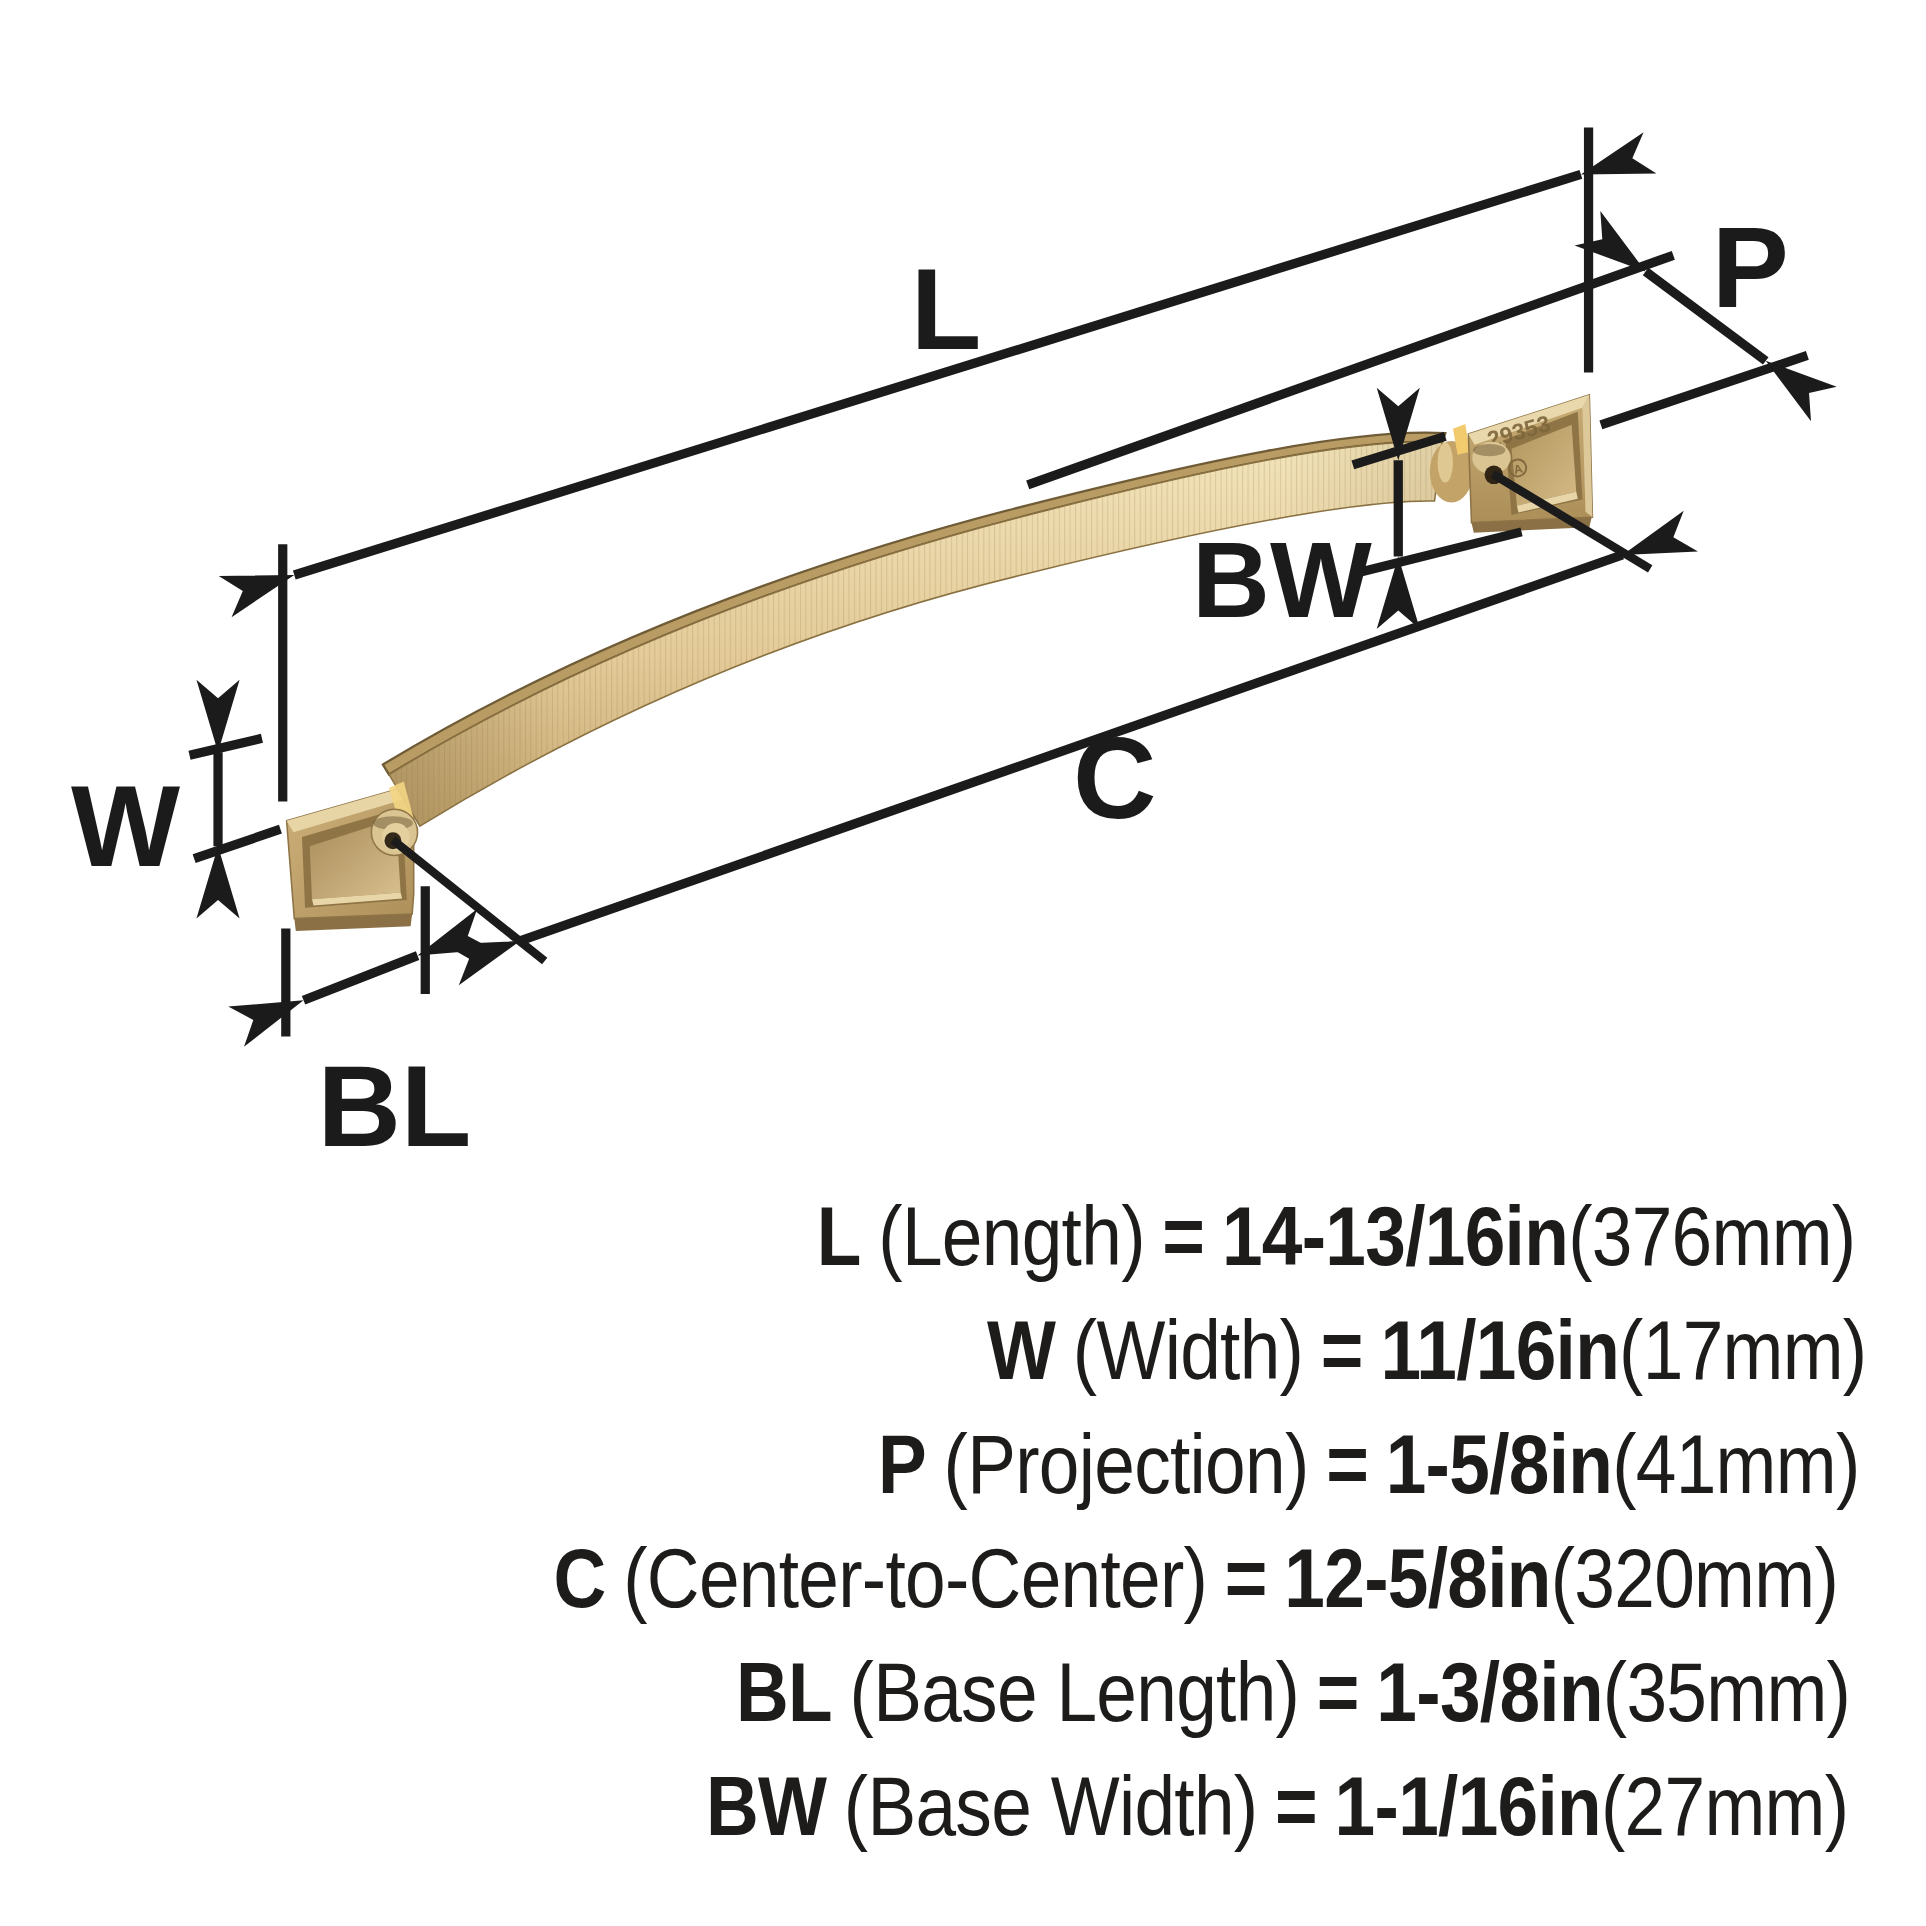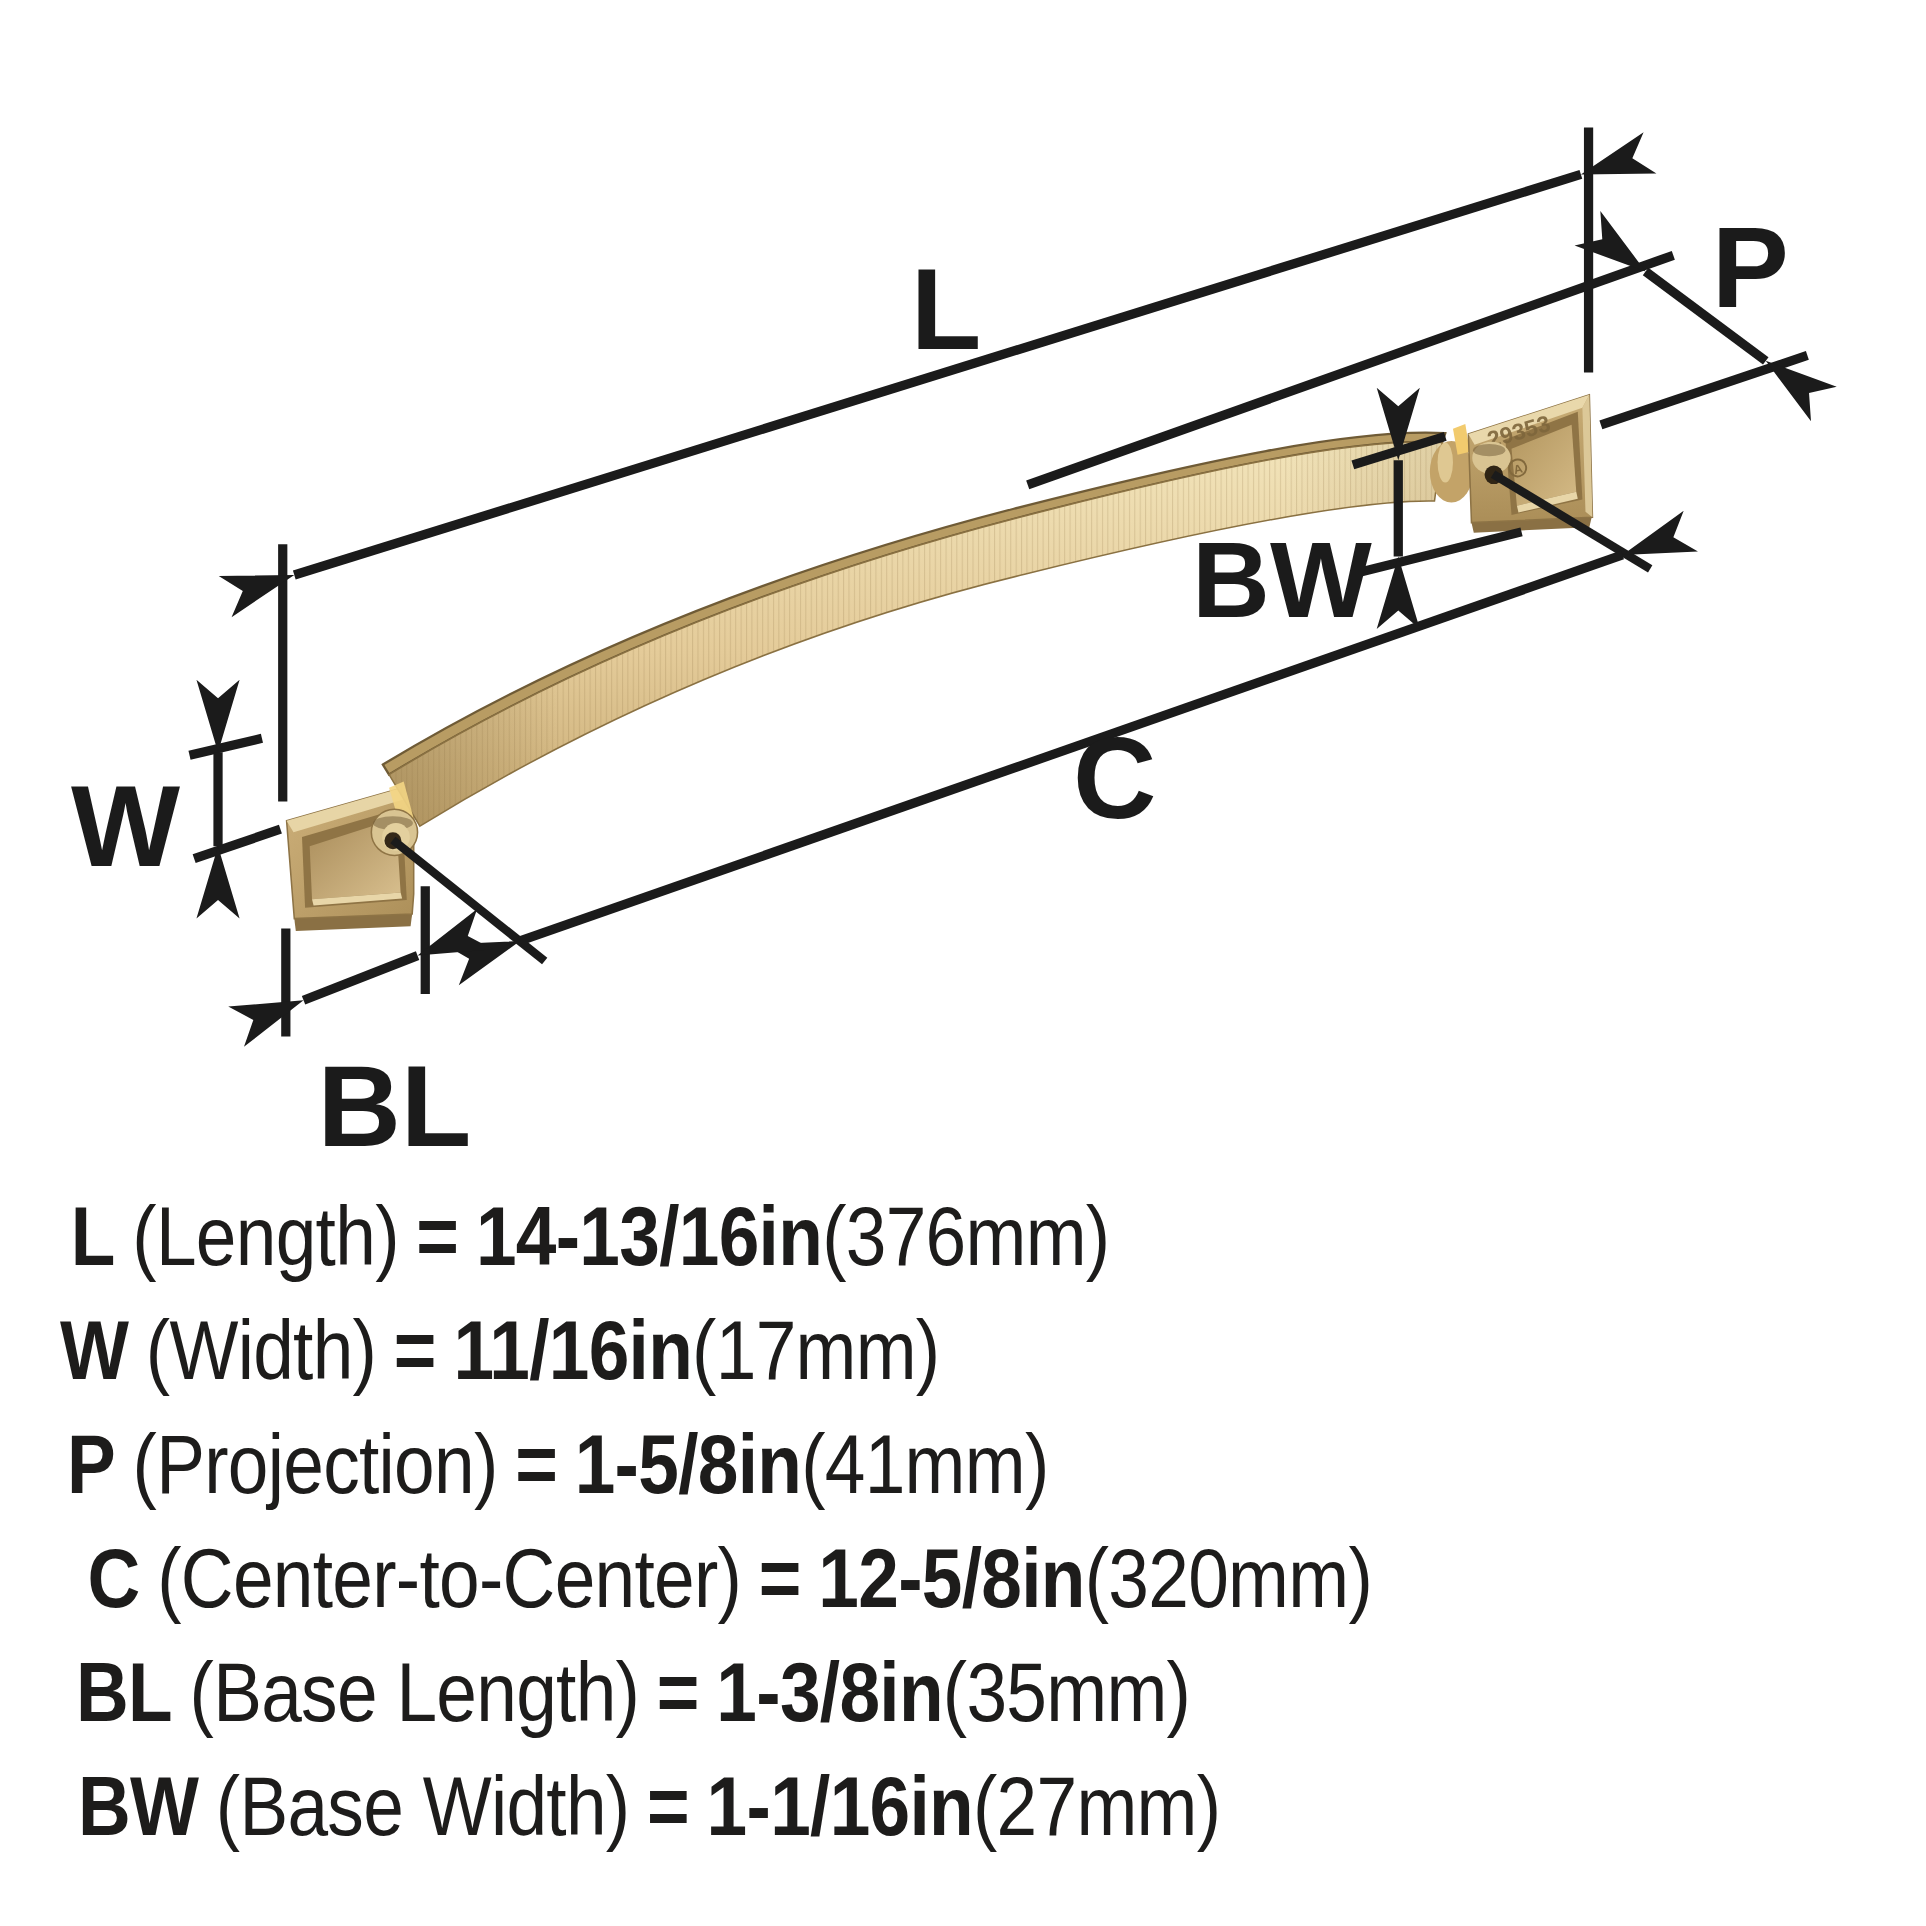--- a/index.html
+++ b/index.html
@@ -4,21 +4,21 @@
 <style>
   html,body{margin:0;padding:0;background:#ffffff;}
   .stage{
     position:relative;width:1926px;height:1926px;background:#ffffff;overflow:hidden;
     font-family:"Liberation Sans", sans-serif;
   }
   .stage svg{position:absolute;top:0;left:0;display:block;}
   .dim-label{font-family:"Liberation Sans",sans-serif;font-weight:700;fill:#1b1b1b;text-anchor:middle;}
   .specs{
     position:absolute;top:1180px;left:0;width:1926px;
-    display:flex;flex-direction:column;align-items:flex-start;
+    display:flex;flex-direction:column;align-items:flex-end;
   }
   .spec-row{
     height:114px;line-height:114px;white-space:nowrap;color:#1d1c1b;
     font-size:83px;transform:scaleX(0.88);transform-origin:50% 50%;
     letter-spacing:-0.8px;
   }
   .t-abbr{font-weight:700;margin-right:20px;}
   .t-desc{font-weight:400;margin-right:20px;}
   .t-eq{font-weight:700;margin-right:20px;}
   .t-imp{font-weight:700;}

